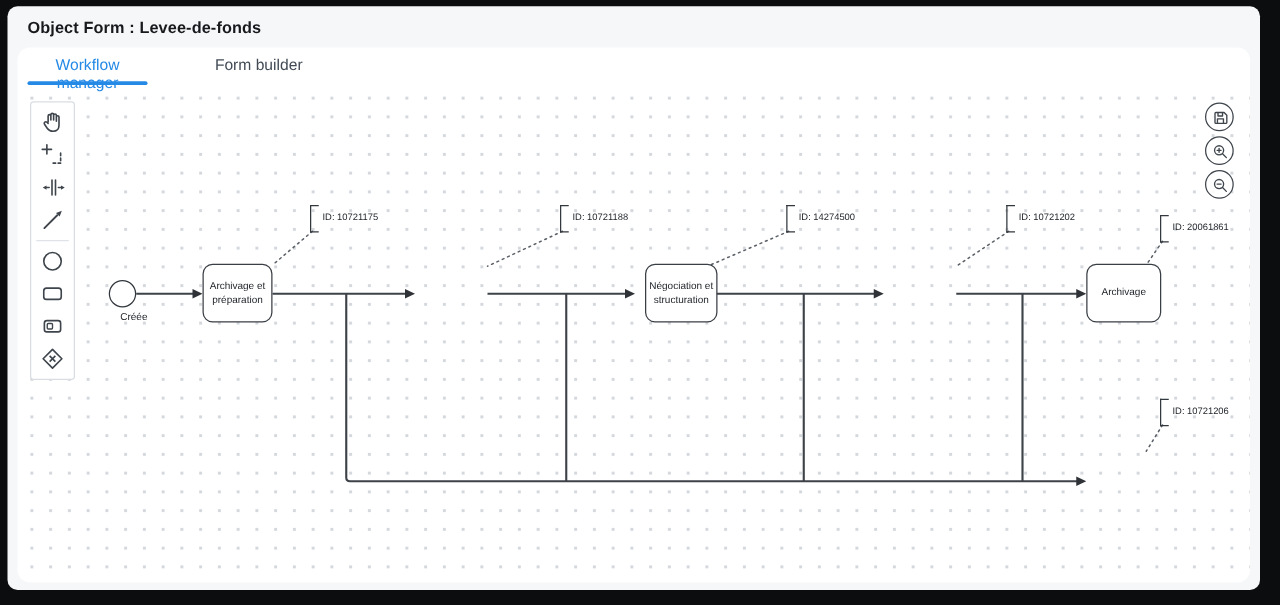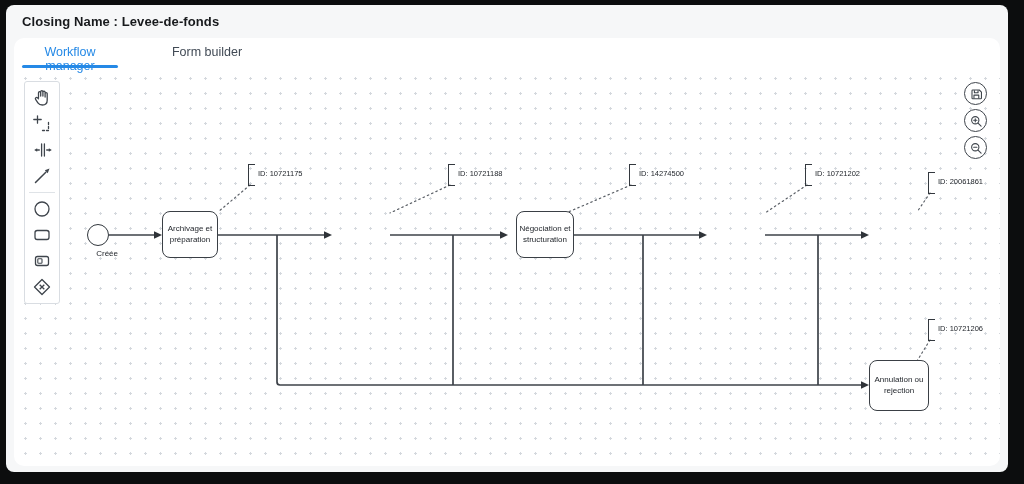--- a/index.html
+++ b/index.html
@@ -75,21 +75,21 @@
     display:flex;align-items:center;justify-content:center;
     cursor:pointer;padding:0;box-sizing:border-box;
   }
   svg{display:block;}
 </style>
 </head>
 <body>
 
 <div class="window">
 
-  <div class="header-title">Closing Name : Levee-de-fonds</div>
+  <div class="header-title">Object Form : Levee-de-fonds</div>
 
   <div class="card">
 
     <div class="tab tab-workflow">Workflow manager</div>
     <div class="tab tab-form">Form builder</div>
     <div class="tab-underline"></div>
 
     <div class="canvas">
 
       <svg class="conn-layer" width="986" height="398" viewBox="0 0 986 398">
@@ -172,21 +172,21 @@
             <path d="M8.7 8.7 L13.3 13.3 M13.3 8.7 L8.7 13.3"></path>
           </svg>
         </button>
       </div>
 
       <div class="start-event"></div>
       <div class="start-label">Créée</div>
 
       <div class="node-task" style="left:148px;top:143px;width:56px;height:47px;">Archivage et préparation</div>
       <div class="node-task" style="left:502px;top:143px;width:58px;height:47px;">Négociation et structuration</div>
-      <div class="node-task" style="left:855px;top:292px;width:60px;height:51px;">Annulation ou rejection</div>
+      <div class="node-task" style="left:855px;top:143px;width:60px;height:47px;">Archivage</div>
 
       <div class="anno" style="left:234px;top:96px;">
         <div class="anno-bracket"></div>
         <div class="anno-text">ID: 10721175</div>
       </div>
       <div class="anno" style="left:434px;top:96px;">
         <div class="anno-bracket"></div>
         <div class="anno-text">ID: 10721188</div>
       </div>
       <div class="anno" style="left:615px;top:96px;">

